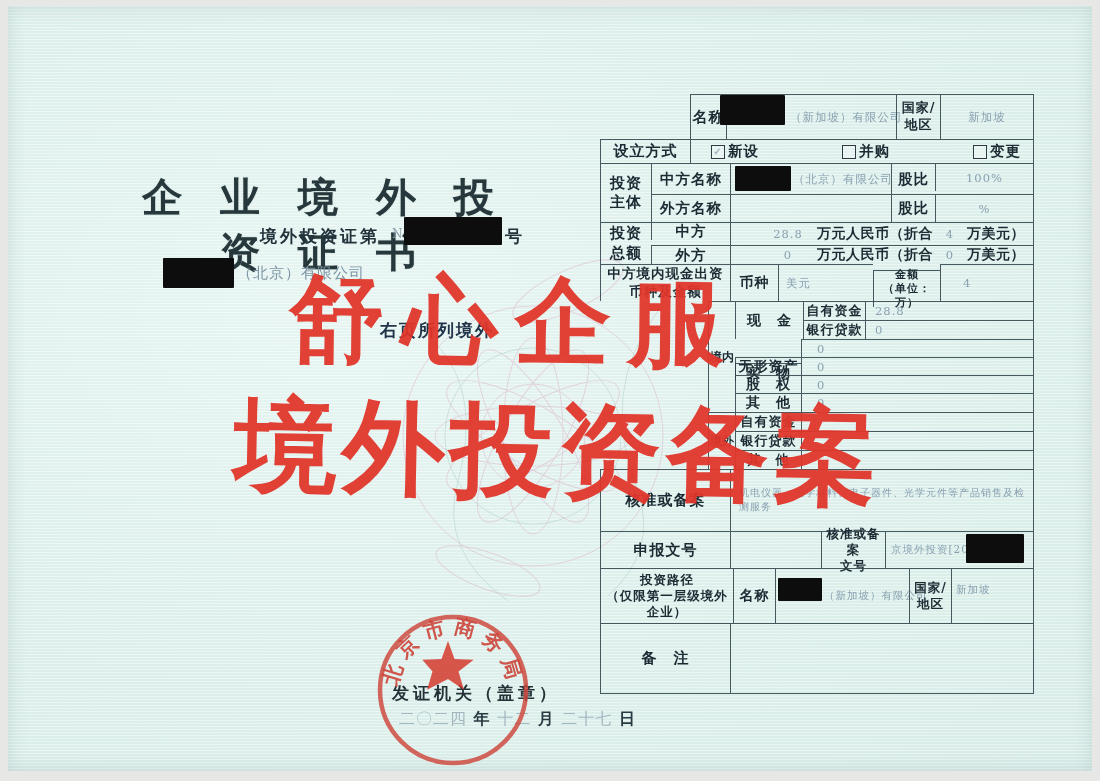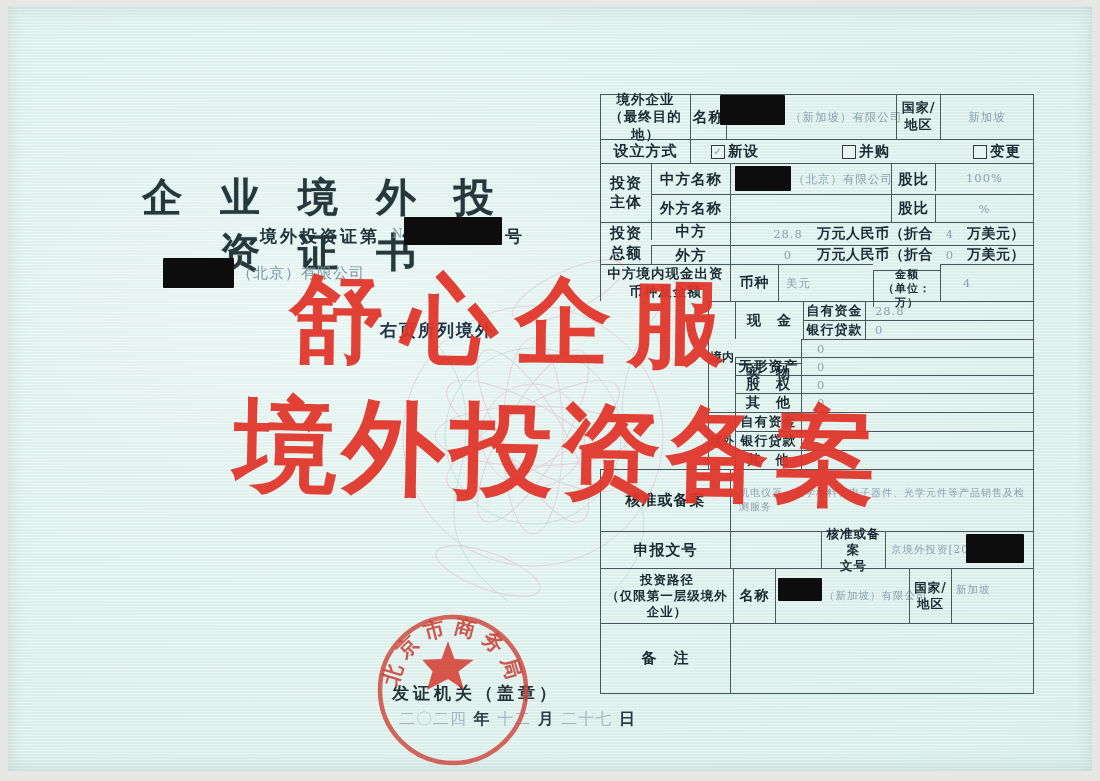--- a/index.html
+++ b/index.html
@@ -100,22 +100,20 @@
     <circle cx="95" cy="90" r="73" fill="none" stroke="#cd453a" stroke-width="4.5" opacity="0.82"></circle>
     <polygon opacity="0.85" fill="#d53a2d" points="90,41 83.5,59.1 64.3,59.7 74.5,71.4 69.1,89.8 90,79 105.9,89.8 100.5,71.4 115.7,59.7 96.5,59.1" transform="translate(0,0)"></polygon>
     <path id="sealArc" d="M 42,104 A 55,55 0 1 1 148,104" fill="none"></path>
     <text font-size="21" font-weight="bold" fill="#cd453a" letter-spacing="7" opacity="0.9" font-family="DejaVu Serif, Liberation Serif, serif">
       <textPath href="#sealArc" startOffset="50%" text-anchor="middle">北京市商务局</textPath>
     </text>
   </svg>
 
   <div class="tbl">
 
-    <div class="c pre" style="left:0;top:0;width:90px;height:45px;font-size:13.5px;">境外企业
-（最终目的地）</div>
     <div class="c" style="left:90px;top:0;width:36px;height:45px;">名称</div>
     <div class="c left" style="left:126px;top:0;width:170px;height:45px;">
       <span class="val" style="padding-left:63px;white-space:nowrap;">（新加坡）有限公司</span>
     </div>
     <div class="c pre" style="left:296px;top:0;width:44px;height:45px;font-size:13px;">国家/
 地区</div>
     <div class="c" style="left:340px;top:0;width:93px;height:45px;">
       <span class="val">新加坡</span>
     </div>
     <div class="redact" style="left:120px;top:1px;width:65px;height:30px;"></div>

